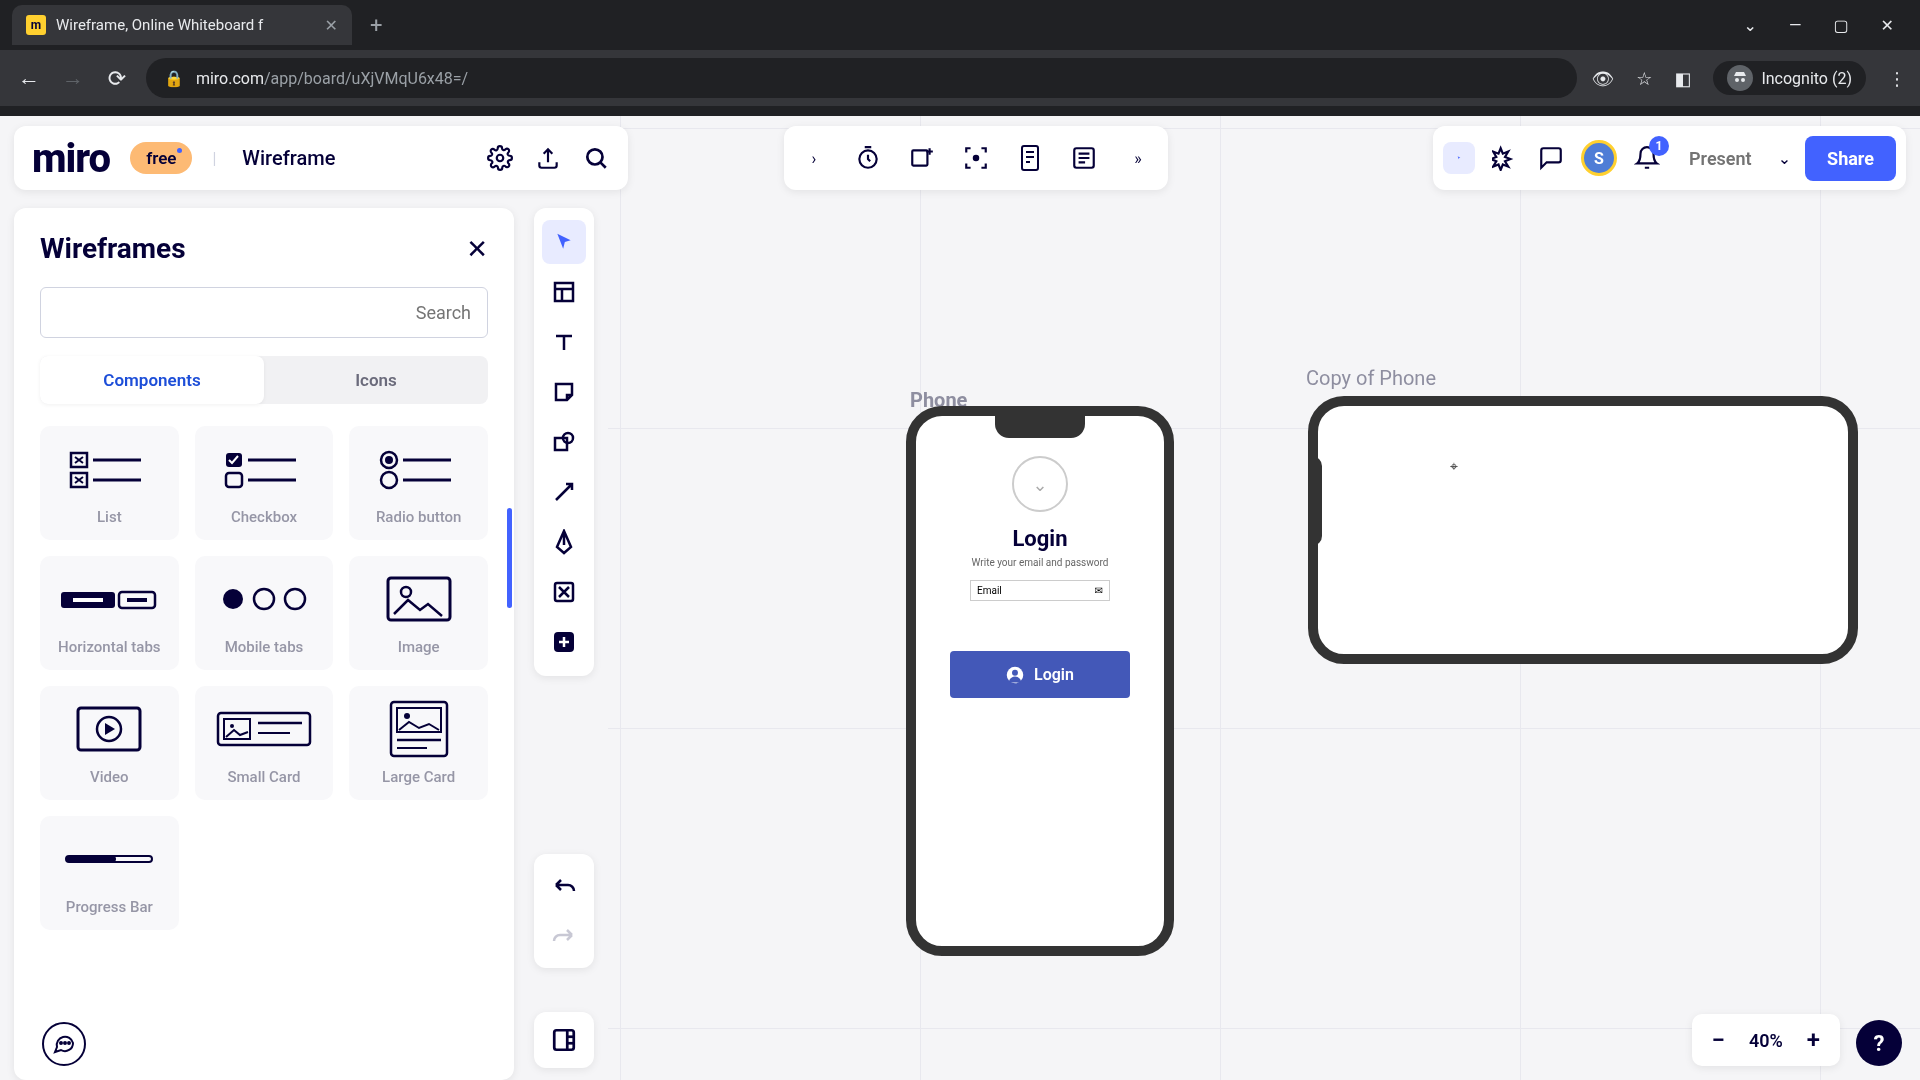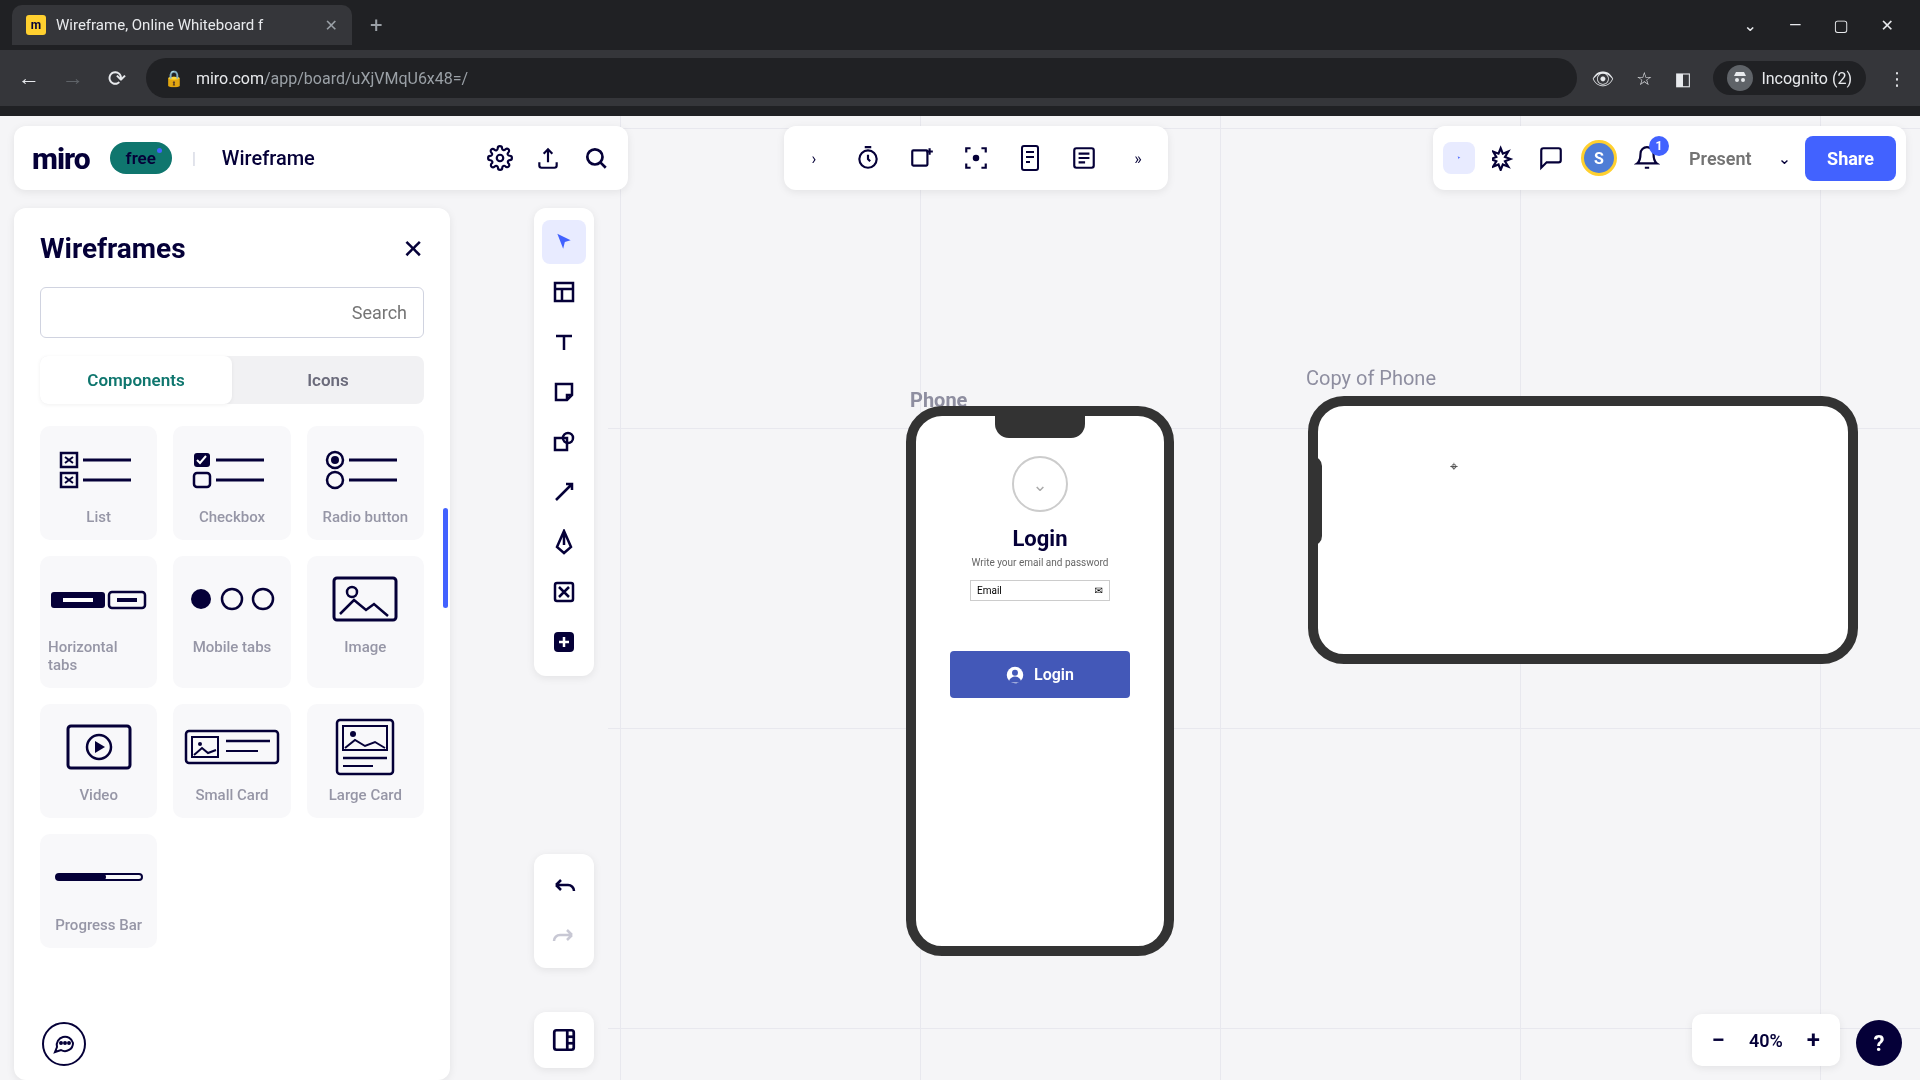--- a/index.html
+++ b/index.html
@@ -22,49 +22,49 @@
 .url-text { color:#e8eaed; }
 .addr-right { display:flex; gap:22px; align-items:center; color:#e8eaed; font-size:18px; }
 .incog-pill { display:flex;align-items:center;gap:8px; background:#202124; border-radius:20px; padding:4px 14px; font-size:16px;}
 .incog-avatar{width:26px;height:26px;border-radius:50%;background:#5f6368;display:flex;align-items:center;justify-content:center;}
 
 
 .app { position: absolute; top: 116px; left: 0; right: 0; bottom: 0; background: #f5f5f7; }
 
 
 .app-top { position:absolute; top:10px; left:14px; height:64px; width:614px; background:#fff; border-radius:12px; box-shadow:0 2px 8px rgba(0,0,0,0.08); display:flex; align-items:center; padding:0 18px; gap:20px;}
-.miro-logo { font-size:30px; font-weight:800; color:#050038; letter-spacing:-1px;}
-.free-pill { background:#0f766e; border-radius:20px; padding:6px 16px; font-size:17px; font-weight:600; color:#050038; position:relative;}
+.miro-logo { font-size:40px; font-weight:800; color:#050038; letter-spacing:-1px;}
+.free-pill { background:#fdba74; border-radius:20px; padding:6px 16px; font-size:17px; font-weight:600; color:#050038; position:relative;}
 .free-pill::after{content:'';position:absolute;top:6px;right:10px;width:5px;height:5px;background:#4262ff;border-radius:50%;}
 .board-name { font-size:20px; font-weight:500; color:#050038; margin-left:6px;}
 .top-icon { width:28px;height:28px;display:flex;align-items:center;justify-content:center;cursor:pointer;color:#050038;}
 
 
 .center-bar { position:absolute; top:10px; left:784px; height:64px; background:#fff; border-radius:12px; box-shadow:0 2px 8px rgba(0,0,0,0.08); display:flex;align-items:center; padding:0 14px; gap:22px;}
 .cb-icon{width:32px;height:32px;display:flex;align-items:center;justify-content:center;cursor:pointer;color:#050038;}
 
 
 .right-bar { position:absolute; top:10px; right:14px; height:64px; background:#fff; border-radius:12px; box-shadow:0 2px 8px rgba(0,0,0,0.08); display:flex;align-items:center; padding:0 10px; gap:14px;}
 .cursor-tool{background:#e8ebff;border-radius:8px;padding:8px 14px;}
 .avatar-s{width:36px;height:36px;border-radius:50%;background:#4f7dd6;border:3px solid #ffd02f;display:flex;align-items:center;justify-content:center;color:#fff;font-weight:700;}
 .notif{position:relative;}
 .notif-badge{position:absolute;top:-6px;right:-6px;background:#4262ff;color:#fff;border-radius:50%;width:20px;height:20px;font-size:12px;display:flex;align-items:center;justify-content:center;font-weight:700;}
 .present-btn{font-size:18px;font-weight:600;color:#737373;padding:8px 12px;cursor:pointer;}
 .present-caret{cursor:pointer;color:#050038;}
 .share-btn{background:#4262ff;color:#fff;font-weight:700;font-size:18px;padding:12px 22px;border-radius:8px;cursor:pointer;}
 
 
-.wf-panel { position:absolute; top:92px; left:14px; width:436px; bottom:0; background:#fff; border-radius:12px; box-shadow:0 2px 8px rgba(0,0,0,0.08); padding:24px 26px; overflow:hidden;}
+.wf-panel { position:absolute; top:92px; left:14px; width:500px; bottom:0; background:#fff; border-radius:12px; box-shadow:0 2px 8px rgba(0,0,0,0.08); padding:24px 26px; overflow:hidden;}
 .wf-header{display:flex;justify-content:space-between;align-items:center;margin-bottom:22px;}
 .wf-title{font-size:28px;font-weight:700;color:#050038;}
 .wf-close{font-size:26px;cursor:pointer;color:#050038;}
 .wf-search{width:100%;border:1px solid #d0d3e0;border-radius:6px;padding:14px 16px;font-size:18px;color:#6b6b7b;margin-bottom:18px;text-align:right;}
 .wf-tabs{display:flex;border-radius:8px;background:#f1f1f3;margin-bottom:22px;}
 .wf-tab{flex:1;text-align:center;padding:14px;font-size:17px;font-weight:600;color:#6b6b7b;cursor:pointer;}
-.wf-tab.active{background:#fff;border-radius:8px;color:#0f766e;box-shadow:0 1px 4px rgba(0,0,0,0.06);}
+.wf-tab.active{background:#fff;border-radius:8px;color:#1d4ed8;box-shadow:0 1px 4px rgba(0,0,0,0.06);}
 .wf-grid{display:grid;grid-template-columns:repeat(3,1fr);gap:16px;}
 .wf-item{background:#f8f8fa;border-radius:10px;padding:14px 8px;display:flex;flex-direction:column;align-items:center;gap:10px;cursor:pointer;}
 .wf-item-vis{height:58px;width:100%;display:flex;align-items:center;justify-content:center;color:#050038;}
 .wf-item-label{font-size:15px;color:#9696a6;font-weight:500;}
 .panel-scroll{position:absolute;right:2px;top:300px;width:5px;height:100px;background:#4262ff;border-radius:3px;}
 
 
 .v-toolbar{position:absolute;top:92px;left:534px;width:60px;background:#fff;border-radius:12px;box-shadow:0 2px 8px rgba(0,0,0,0.08);display:flex;flex-direction:column;align-items:center;padding:12px 0;gap:6px;}
 .v-tool{width:44px;height:44px;display:flex;align-items:center;justify-content:center;cursor:pointer;color:#050038;border-radius:8px;}
 .v-tool.active{background:#e8ebff;color:#4262ff;}

